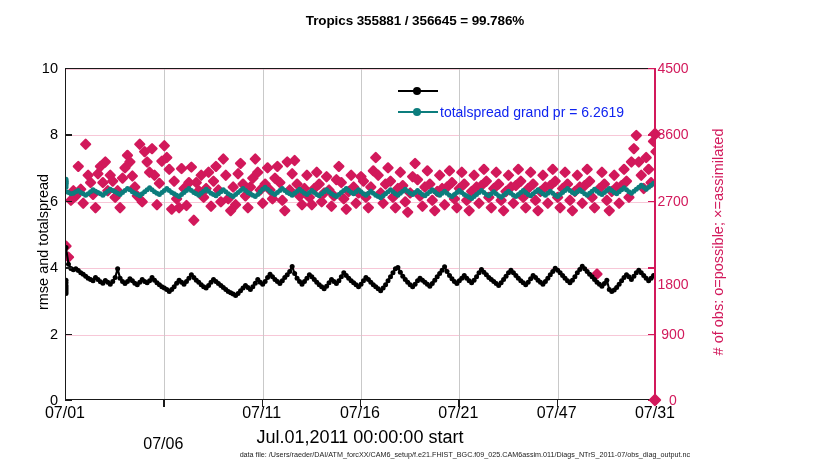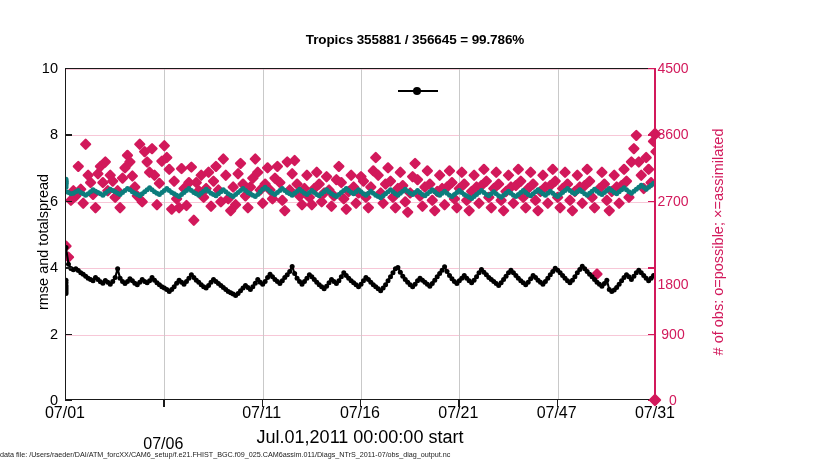--- a/index.html
+++ b/index.html
@@ -16,21 +16,21 @@
   
   .title-line{
     position:absolute;
     left:0;width:830px;
     text-align:center;
     font-weight:bold;
     font-size:13.5px;
     letter-spacing:-0.1px;
     color:#000;
   }
-  #title1{top:32px;}
+  #title1{top:13px;}
   #title2{top:41px;}
 
   
   #plotbox{
     position:absolute;
     left:65px;top:68px;
     width:590px;height:332px;
     border:1.4px solid #1a1a1a;
     box-sizing:border-box;
     background:#fff;
@@ -121,22 +121,22 @@
     position:absolute;left:15px;top:2px;width:8px;height:8px;border-radius:50%;
   }
   .legend-text{
     font-size:14px;color:#1024f0;white-space:nowrap;
     padding-left:2px;
   }
 
   
   #footer{
     position:absolute;
-    left:0;top:450px;width:753px;
-    text-align:left;
+    left:0;top:450px;width:690px;
+    text-align:right;
     font-size:7.2px;color:#1a1a1a;
     letter-spacing:0px;
   }
 
   
   svg.series{position:absolute;left:0;top:0;}
 </style>
 </head>
 <body>
 
@@ -956,20 +956,27 @@
   <div id="ytitle-right"># of obs: o=possible; ×=assimilated</div>
   <div id="xtitle">Jul.01,2011 00:00:00 start</div>
 
   <div id="legend">
     <div class="legend-row">
       <span class="legend-swatch">
         <span class="lsline" style="background:#000"></span>
           <span class="lsdot" style="background:#000"></span>
       </span>
     </div>
+    <div class="legend-row">
+      <span class="legend-swatch">
+        <span class="lsline" style="background:#0c7d7d"></span>
+          <span class="lsdot" style="background:#0c7d7d"></span>
+      </span>
+      <span class="legend-text">totalspread grand pr = 6.2619</span>
+    </div>
   </div>
 
   <div id="footer">data file: /Users/raeder/DAI/ATM_forcXX/CAM6_setup/f.e21.FHIST_BGC.f09_025.CAM6assim.011/Diags_NTrS_2011-07/obs_diag_output.nc</div>
 <svg width="14" height="14" style="position: absolute; left: 648px; top: 393px;">
       <path d="M7 2 L12 7 L7 12 L2 7 Z" fill="#d2195b" stroke="#d2195b" stroke-width="2.4" stroke-linejoin="round"></path>
     </svg>
     <svg width="14" height="14" style="position: absolute; left: 648px; top: 127.4px;">
       <path d="M7 2 L12 7 L7 12 L2 7 Z" fill="#d2195b" stroke="#d2195b" stroke-width="2.4" stroke-linejoin="round"></path>
     </svg>
   </div>

